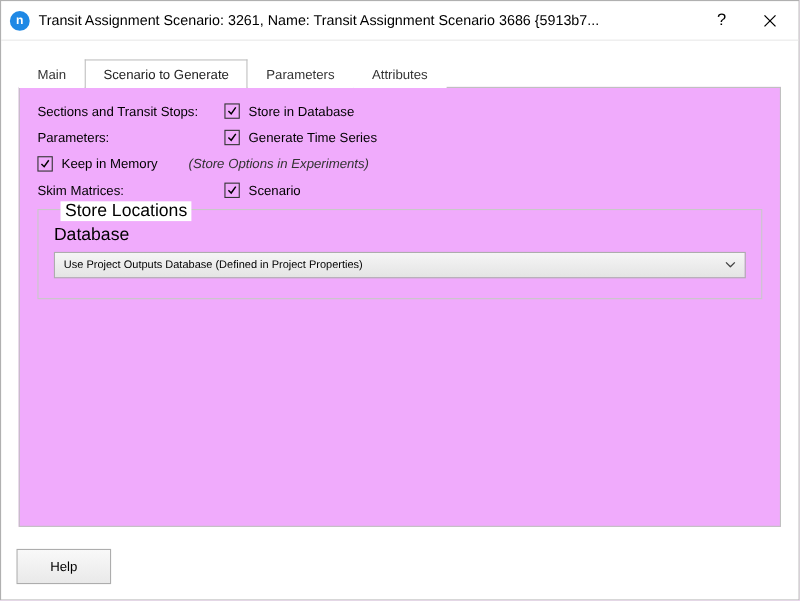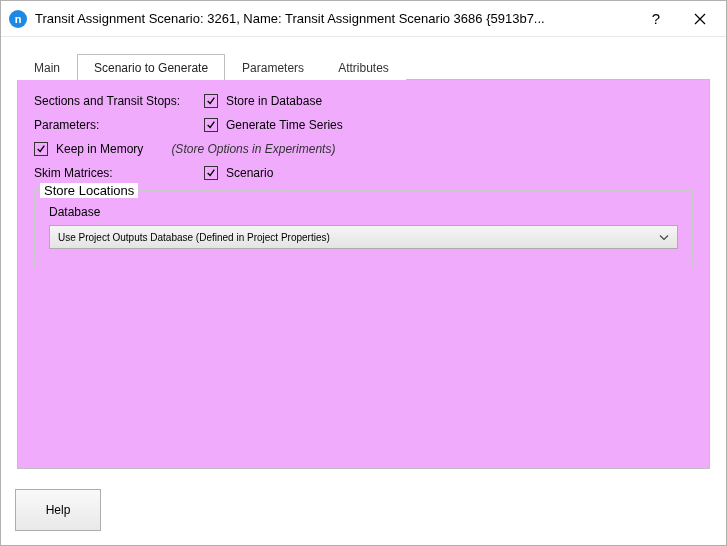--- a/index.html
+++ b/index.html
@@ -119,27 +119,27 @@
     .row-hint { font-style: italic; color: #333; }
     .fieldset {
       border: 1px solid #c8c8c8;
       margin-top: 8px;
       padding: 14px 14px 18px 14px;
       position: relative;
     }
     .fieldset-legend {
       position: absolute;
       top: -8px;
-      left: 5px;
+      left: 20px;
       background: #fff;
       padding: 0 4px;
-      font-size: 13px;
+      font-size: 16px;
     }
     .field-label {
-      font-size: 12px;
+      font-size: 16px;
       margin-bottom: 6px;
       display: block;
     }
     .select {
       width: 100%;
       height: 24px;
       border: 1px solid #adadad;
       background: linear-gradient(#f5f5f5, #e4e4e4);
       padding: 0 22px 0 8px;
       font-size: 10px;
@@ -155,21 +155,21 @@
       top: 50%;
       transform: translateY(-50%);
     }
     .footer {
       padding: 10px 14px 14px 14px;
       display: flex;
       align-items: center;
     }
     .btn {
       min-width: 86px;
-      height: 42px;
+      height: 32px;
       border: 1px solid #adadad;
       background: linear-gradient(#f9f9f9, #e9e9e9);
       font-size: 12px;
       cursor: pointer;
       display: flex;
       align-items: center;
       justify-content: center;
       padding: 0 10px;
     }
     .btn-primary {

